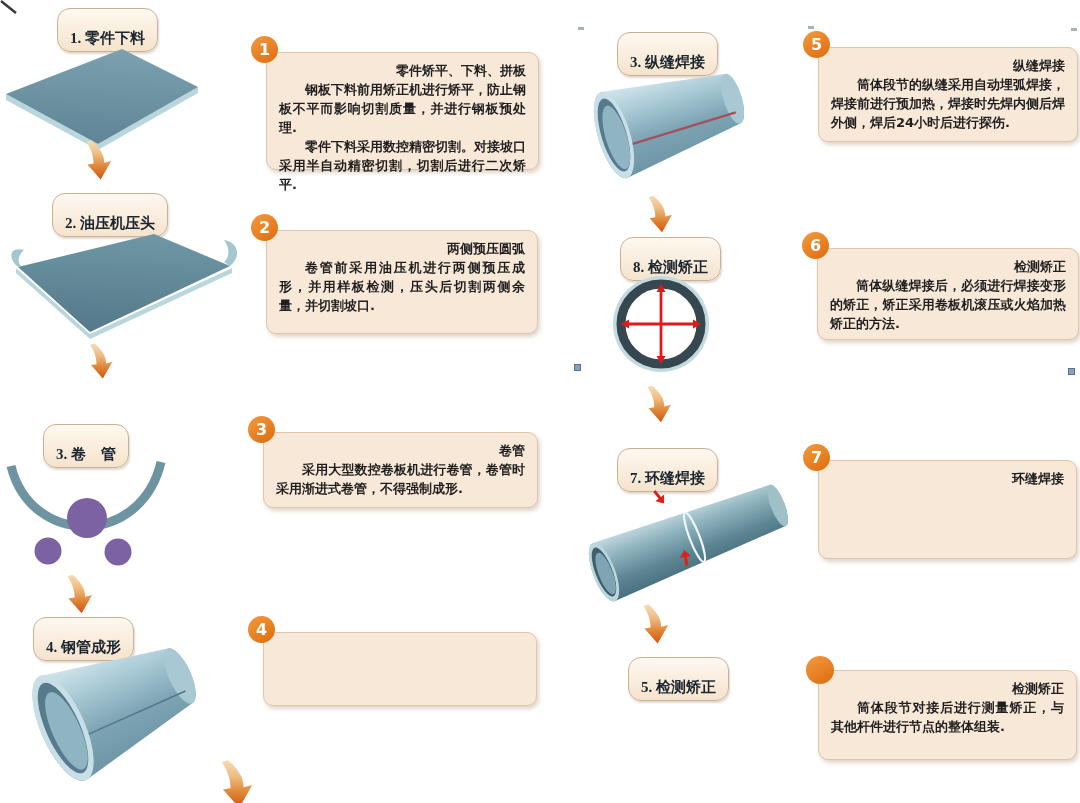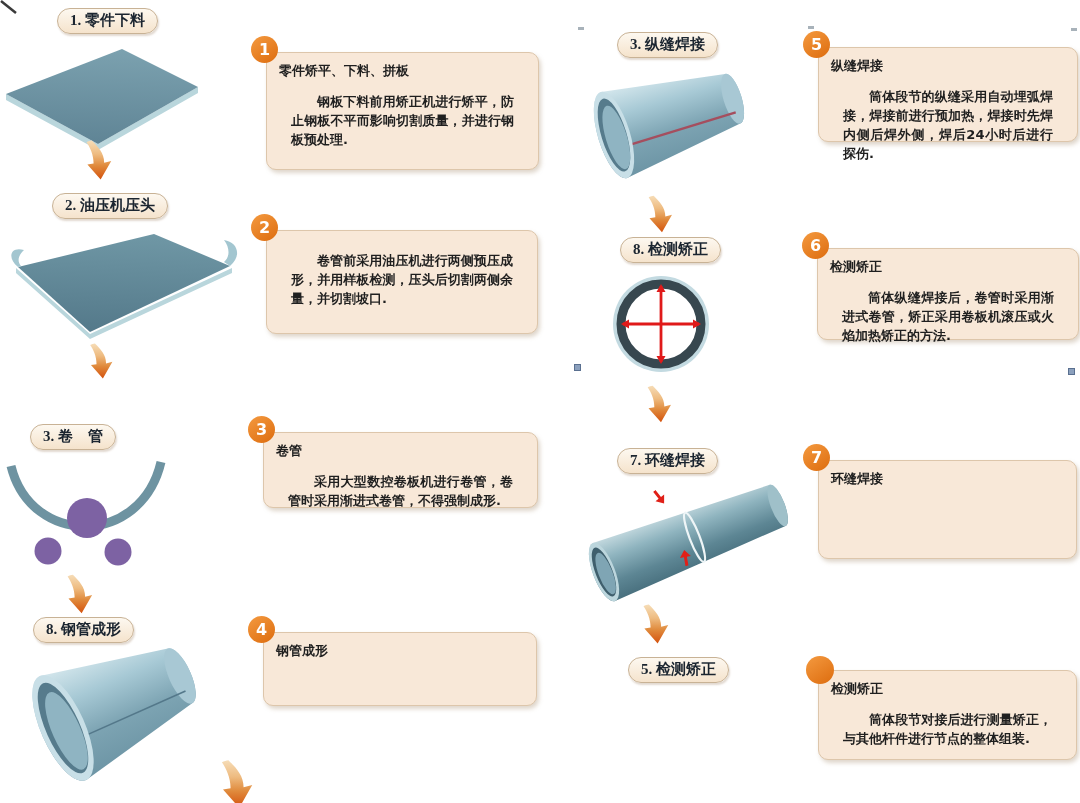--- a/index.html
+++ b/index.html
@@ -1,30 +1,30 @@
 <!DOCTYPE html>
 <html><head>
 <meta charset="utf-8">
 <style>
   html,body{margin:0;padding:0;background:#fff;}
   .canvas{position:relative;width:1080px;height:803px;background:#ffffff;overflow:hidden;
           font-family:"Liberation Sans",sans-serif;}
   .pill{position:absolute;display:inline-block;white-space:nowrap;
-        padding:2px 12px 3px 12px;font-family:"Liberation Serif",serif;
+        padding:20px 12px 3px 12px;font-family:"Liberation Serif",serif;
         font-size:15px;font-weight:bold;color:#1b2530;
         background:linear-gradient(#fdf8f0,#f5e3cc);
         border:1px solid #c8b295;border-radius:13px;
         box-shadow:1px 2px 2px rgba(190,170,150,.45);}
   .note{position:absolute;background:#f8e8d8;border:1px solid #ddc6ab;
         border-radius:10px;box-shadow:2px 3px 4px rgba(185,165,140,.45);
         padding:8px 12px;box-sizing:border-box;
         font-family:"DejaVu Sans",sans-serif;font-size:13px;line-height:19px;
         font-weight:700;color:#1f1f1f;}
-  .note-title{margin:0;}
-  .note p{margin:12px;text-indent:2em;text-align:justify;}
+  .note-title{margin:0;text-align:right;}
+  .note p{margin:0;text-indent:2em;text-align:justify;}
   .badge{position:absolute;left:-16px;top:-17px;width:27px;height:27px;border-radius:50%;
          background:linear-gradient(145deg,#f49a40,#dd6c0e);
          color:#fff;font-size:16px;font-weight:bold;text-align:center;line-height:27px;
          font-family:"DejaVu Sans",sans-serif;}
   .badge.big{width:28px;height:28px;left:-13px;top:-15px;}
   .gfx{position:absolute;}
   .handle{position:absolute;width:7px;height:7px;background:#8ba0bd;border:1px solid #5a7090;box-sizing:border-box;}
   .dash{position:absolute;width:6px;height:3px;background:#a8b2ba;}
 </style>
 </head>
@@ -96,37 +96,37 @@
     <path d="M14 44 L14 49 L88 115 L230 49 L230 44 L88 110 Z" fill="#b9d6dc"></path>
     <path d="M16 43 L152 10 L228 42 L88 108 Z" fill="url(#gPlate2)"></path>
     <path d="M16 43 C 5 34 8 22 22 26 C 16 32 15 37 19 42 Z" fill="#a3c6d0"></path>
     <path d="M228 42 C 240 32 236 18 222 16 C 228 24 228 33 222 38 Z" fill="#a3c6d0"></path>
   </svg>
 
   <svg class="gfx" style="left:87px;top:340px" width="27" height="42" viewBox="0 0 34 48">
       <use href="#arrowShape"></use>
     </svg>
 
-  <div class="pill" style="left:30px;top:424px">
+  <div class="pill" style="left:43px;top:424px">
     <span>3. 卷　管</span>
   </div>
 
   <svg class="gfx" style="left:3px;top:452px" width="170" height="118">
     <path d="M8 14 C 28 95, 138 95, 158 10" stroke="#6e93a1" stroke-width="9" fill="none"></path>
     <circle cx="84" cy="66" r="20" fill="#7d62a3"></circle>
     <circle cx="45" cy="99" r="13.5" fill="#7d62a3"></circle>
     <circle cx="115" cy="100" r="13.5" fill="#7d62a3"></circle>
   </svg>
 
   <svg class="gfx" style="left:64px;top:573px" width="30" height="42" viewBox="0 0 34 48">
       <use href="#arrowShape"></use>
     </svg>
 
   <div class="pill" style="left:33px;top:617px">
-    <span>8. 钢管成形</span>
+    <span>4. 钢管成形</span>
   </div>
 
   <svg class="gfx" style="left:0;top:640px" width="235" height="163">
     <g transform="translate(63,88) rotate(-24)">
       <path d="M0 -57 L128 -30 A11 30 0 0 1 128 30 L0 57 A22 57 0 0 1 0 -57 Z" fill="url(#gP1)"></path>
       <ellipse cx="128" cy="0" rx="11" ry="30" fill="#a8c8d4"></ellipse>
       <line x1="8" y1="16" x2="127" y2="16" stroke="#54788a" stroke-width="1.6"></line>
       <ellipse cx="0" cy="0" rx="22" ry="57" fill="#c8dfe7"></ellipse>
       <ellipse cx="0" cy="0" rx="17" ry="49" fill="#567b8c"></ellipse>
       <ellipse cx="2" cy="4" rx="14" ry="42" fill="#8fb4c2"></ellipse>
@@ -134,36 +134,37 @@
   </svg>
 
   <svg class="gfx" style="left:212px;top:758px" width="48" height="52" viewBox="0 0 34 48">
       <use href="#arrowShape"></use>
     </svg>
 
   <div class="note" style="left:266px;top:52px;width:273px;height:118px">
     <span class="badge">1</span>
     <div class="note-title">零件矫平、下料、拼板</div>
     <p>钢板下料前用矫正机进行矫平，防止钢板不平而影响切割质量，并进行钢板预处理.</p>
+    <p>零件下料采用数控精密切割。对接坡口采用半自动精密切割，切割后进行二次矫平.</p>
   </div>
 
   <div class="note" style="left:266px;top:230px;width:272px;height:104px">
     <span class="badge">2</span>
+    <div class="note-title">两侧预压圆弧</div>
     <p>卷管前采用油压机进行两侧预压成形，并用样板检测，压头后切割两侧余量，并切割坡口.</p>
   </div>
 
   <div class="note" style="left:263px;top:432px;width:275px;height:76px">
     <span class="badge">3</span>
     <div class="note-title">卷管</div>
     <p>采用大型数控卷板机进行卷管，卷管时采用渐进式卷管，不得强制成形.</p>
   </div>
 
   <div class="note" style="left:263px;top:632px;width:274px;height:74px">
     <span class="badge">4</span>
-    <div class="note-title">钢管成形</div>
   </div>
 
   <div class="pill" style="left:617px;top:32px">
     <span>3. 纵缝焊接</span>
   </div>
 
   <svg class="gfx" style="left:575px;top:72px" width="185" height="118">
     <g transform="translate(39,63) rotate(-17)">
       <path d="M0 -45 L124 -26 A9 26 0 0 1 124 26 L0 45 A16 45 0 0 1 0 -45 Z" fill="url(#gP2)"></path>
       <ellipse cx="124" cy="0" rx="9" ry="26" fill="#a8c8d4"></ellipse>
@@ -229,21 +230,21 @@
 
   <div class="note" style="left:818px;top:47px;width:260px;height:95px">
     <span class="badge">5</span>
     <div class="note-title">纵缝焊接</div>
     <p>筒体段节的纵缝采用自动埋弧焊接，焊接前进行预加热，焊接时先焊内侧后焊外侧，焊后24小时后进行探伤.</p>
   </div>
 
   <div class="note" style="left:817px;top:248px;width:262px;height:92px">
     <span class="badge">6</span>
     <div class="note-title">检测矫正</div>
-    <p>筒体纵缝焊接后，卷管时采用渐进式卷管，矫正采用卷板机滚压或火焰加热矫正的方法.</p>
+    <p>筒体纵缝焊接后，必须进行焊接变形的矫正，矫正采用卷板机滚压或火焰加热矫正的方法.</p>
   </div>
 
   <div class="note" style="left:818px;top:460px;width:259px;height:99px">
     <span class="badge">7</span>
     <div class="note-title">环缝焊接</div>
   </div>
 
   <div class="note" style="left:818px;top:670px;width:259px;height:90px">
     <span class="badge big"></span>
     <div class="note-title">检测矫正</div>

